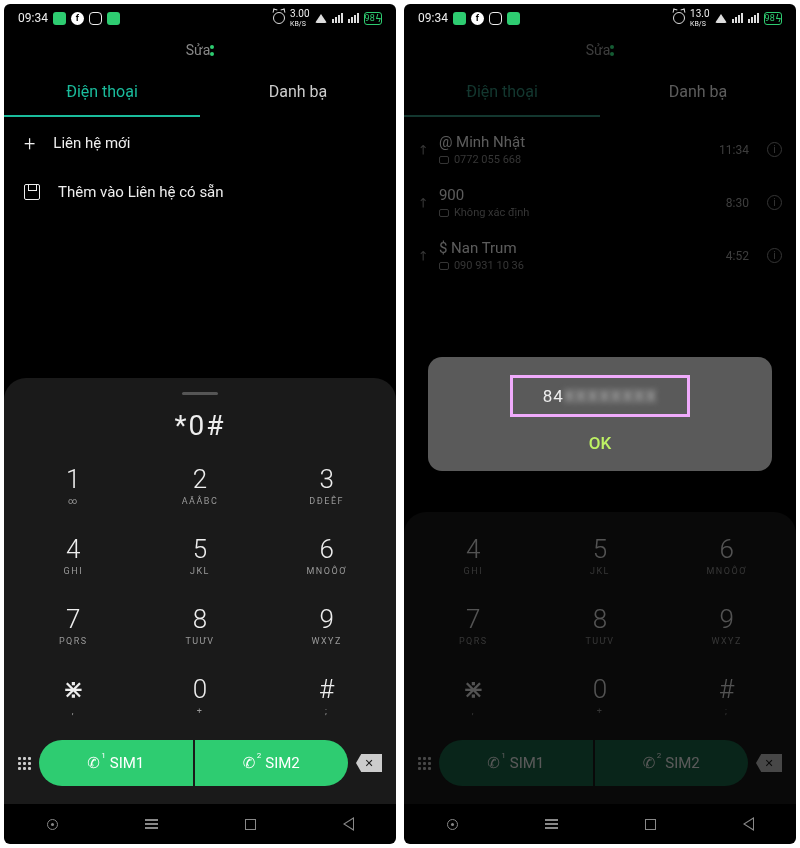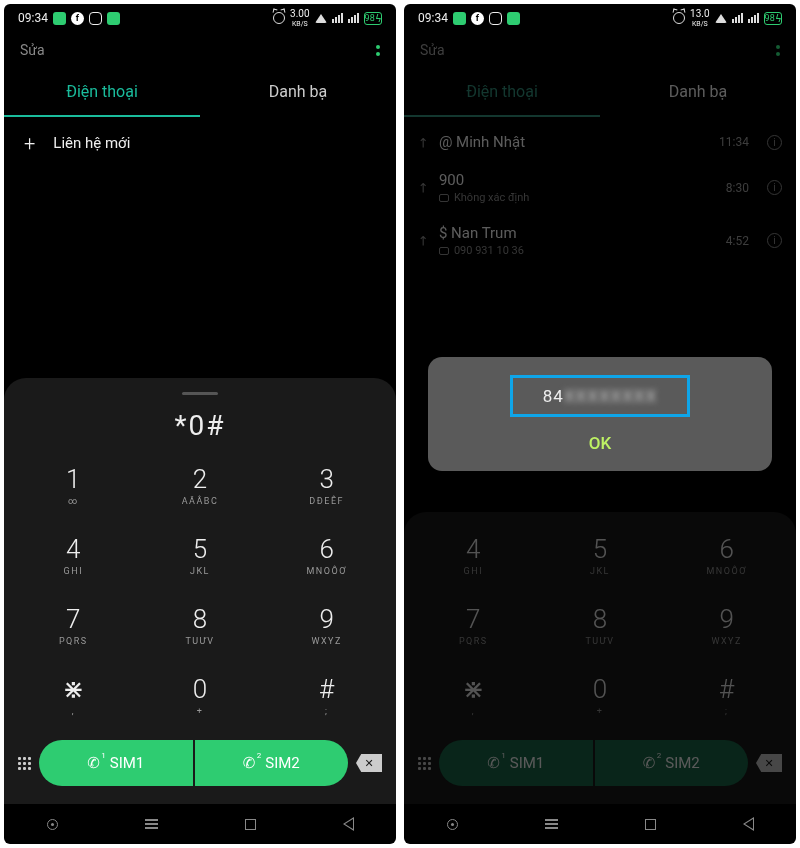--- a/index.html
+++ b/index.html
@@ -40,39 +40,39 @@
   .status-icon {
     width: 13px; height: 13px;
     background: #2ecc71;
     border-radius: 3px;
     display:flex;align-items:center;justify-content:center;
     font-size:9px;color:#000;
   }
   .status-icon.fb { background:#fff; color:#000; border-radius:50%; font-weight:bold;}
   .status-icon.ig { background:transparent; border:1.5px solid #eee; border-radius:4px;}
   .status-icon.sq { background:#2ecc71;}
-  .status-speed { font-size:9px; line-height:1; text-align:center;}
+  .status-speed { font-size:9px; line-height:1; }
   .status-speed .num{font-size:10px;}
   .status-speed .unit{font-size:7px;}
   .alarm-icon{width:12px;height:12px;border:1.4px solid #ddd;border-radius:50%;position:relative;}
   .alarm-icon:before,.alarm-icon:after{content:"";position:absolute;width:3px;height:3px;border-top:1.4px solid #ddd;border-left:1.4px solid #ddd;top:-4px;}
   .alarm-icon:before{left:-1px;transform:rotate(15deg);}
   .alarm-icon:after{right:-1px;transform:rotate(75deg);}
   .wifi-icon{width:0;height:0;border-left:6px solid transparent;border-right:6px solid transparent;border-bottom:9px solid #ddd;border-radius:2px;}
   .sig{display:flex;gap:1px;align-items:flex-end;}
   .sig span{width:2px;background:#ddd;}
   .sig span:nth-child(1){height:4px;}
   .sig span:nth-child(2){height:6px;}
   .sig span:nth-child(3){height:8px;}
   .sig span:nth-child(4){height:10px;}
   .batt{border:1.2px solid #2ecc71;border-radius:3px;padding:0 0;font-size:9px;color:#2ecc71;display:flex;align-items:center;gap:1px;}
   .batt:after{content:"ϟ";color:#2ecc71;font-size:10px;}
   
   .app-header{
-    display:flex;justify-content:space-between;align-items:center;
+    display:flex;justify-content:center;align-items:center;
     padding:10px 16px 4px;
   }
   .edit-link{color:#888;font-size:14px;}
   .more-dots{display:flex;flex-direction:column;gap:3px;}
   .more-dots span{width:4px;height:4px;background:#2ecc71;border-radius:50%;}
   
   .tabs{display:flex;margin-top:6px;}
   .tab{flex:1;text-align:center;padding:14px 0;font-size:16px;color:#ccc;}
   .tab.active{color:#1abc9c;border-bottom:2px solid #1abc9c;}
   
@@ -137,21 +137,21 @@
   .log-time{color:#888;font-size:12px;margin-right:8px;}
   .info-icon{width:15px;height:15px;border:1.3px solid #777;border-radius:50%;color:#777;font-size:10px;display:flex;align-items:center;justify-content:center;}
   
   .dialog-backdrop{position:absolute;inset:0;display:flex;align-items:center;justify-content:center;}
   .dialog{
     position:relative;background:#5a5a5a;border-radius:14px;
     width:88%;padding:18px 16px;text-align:center;
     margin-top:-20px;
   }
   .dialog-content-box{
-    border:3px solid #0ea5e9;
+    border:3px solid #f0abfc;
     padding:8px 30px;
     display:inline-block;
     margin-bottom:16px;
   }
   .dialog-number{font-size:17px;color:#eee;letter-spacing:1px;}
   .dialog-number .blur{filter:blur(3px);color:#ccc;}
   .dialog-ok{color:#bef264;font-size:17px;font-weight:500;}
   
   .phone.right .dialer{opacity:0.35;}
   .phone.right .tabs,.phone.right .app-header,.phone.right .calllog{opacity:0.45;}
@@ -202,20 +202,24 @@
 
   <div class="tabs">
     <div class="tab active">Điện thoại</div>
     <div class="tab">Danh bạ</div>
   </div>
 
   <div class="contact-action">
     <span class="plus-icon">+</span>
     <span>Liên hệ mới</span>
   </div>
+  <div class="contact-action">
+    <span class="save-icon"></span>
+    <span>Thêm vào Liên hệ có sẵn</span>
+  </div>
 
   <div class="dialer">
     <div class="drag-handle"></div>
     <div class="number-display">*0#</div>
     <div class="keypad" id="keypad-left">
         <div class="key">
           <div class="num">1</div>
           <div class="sub">∞</div>
         </div>
         <div class="key">
@@ -345,20 +349,21 @@
   <div class="tabs">
     <div class="tab active">Điện thoại</div>
     <div class="tab">Danh bạ</div>
   </div>
 
   <div class="calllog" id="calllog-right">
       <div class="log-row">
         <span class="log-dir">↖</span>
         <div class="log-main">
           <div class="log-name">@ Minh Nhật</div>
+          <div class="log-num"><span class="sim-chip"></span>0772 055 668</div>
         </div>
         <span class="log-time">11:34</span>
         <span class="info-icon">i</span>
       </div>
       <div class="log-row">
         <span class="log-dir">↖</span>
         <div class="log-main">
           <div class="log-name">900</div>
           <div class="log-num"><span class="sim-chip"></span>Không xác định</div>
         </div>

